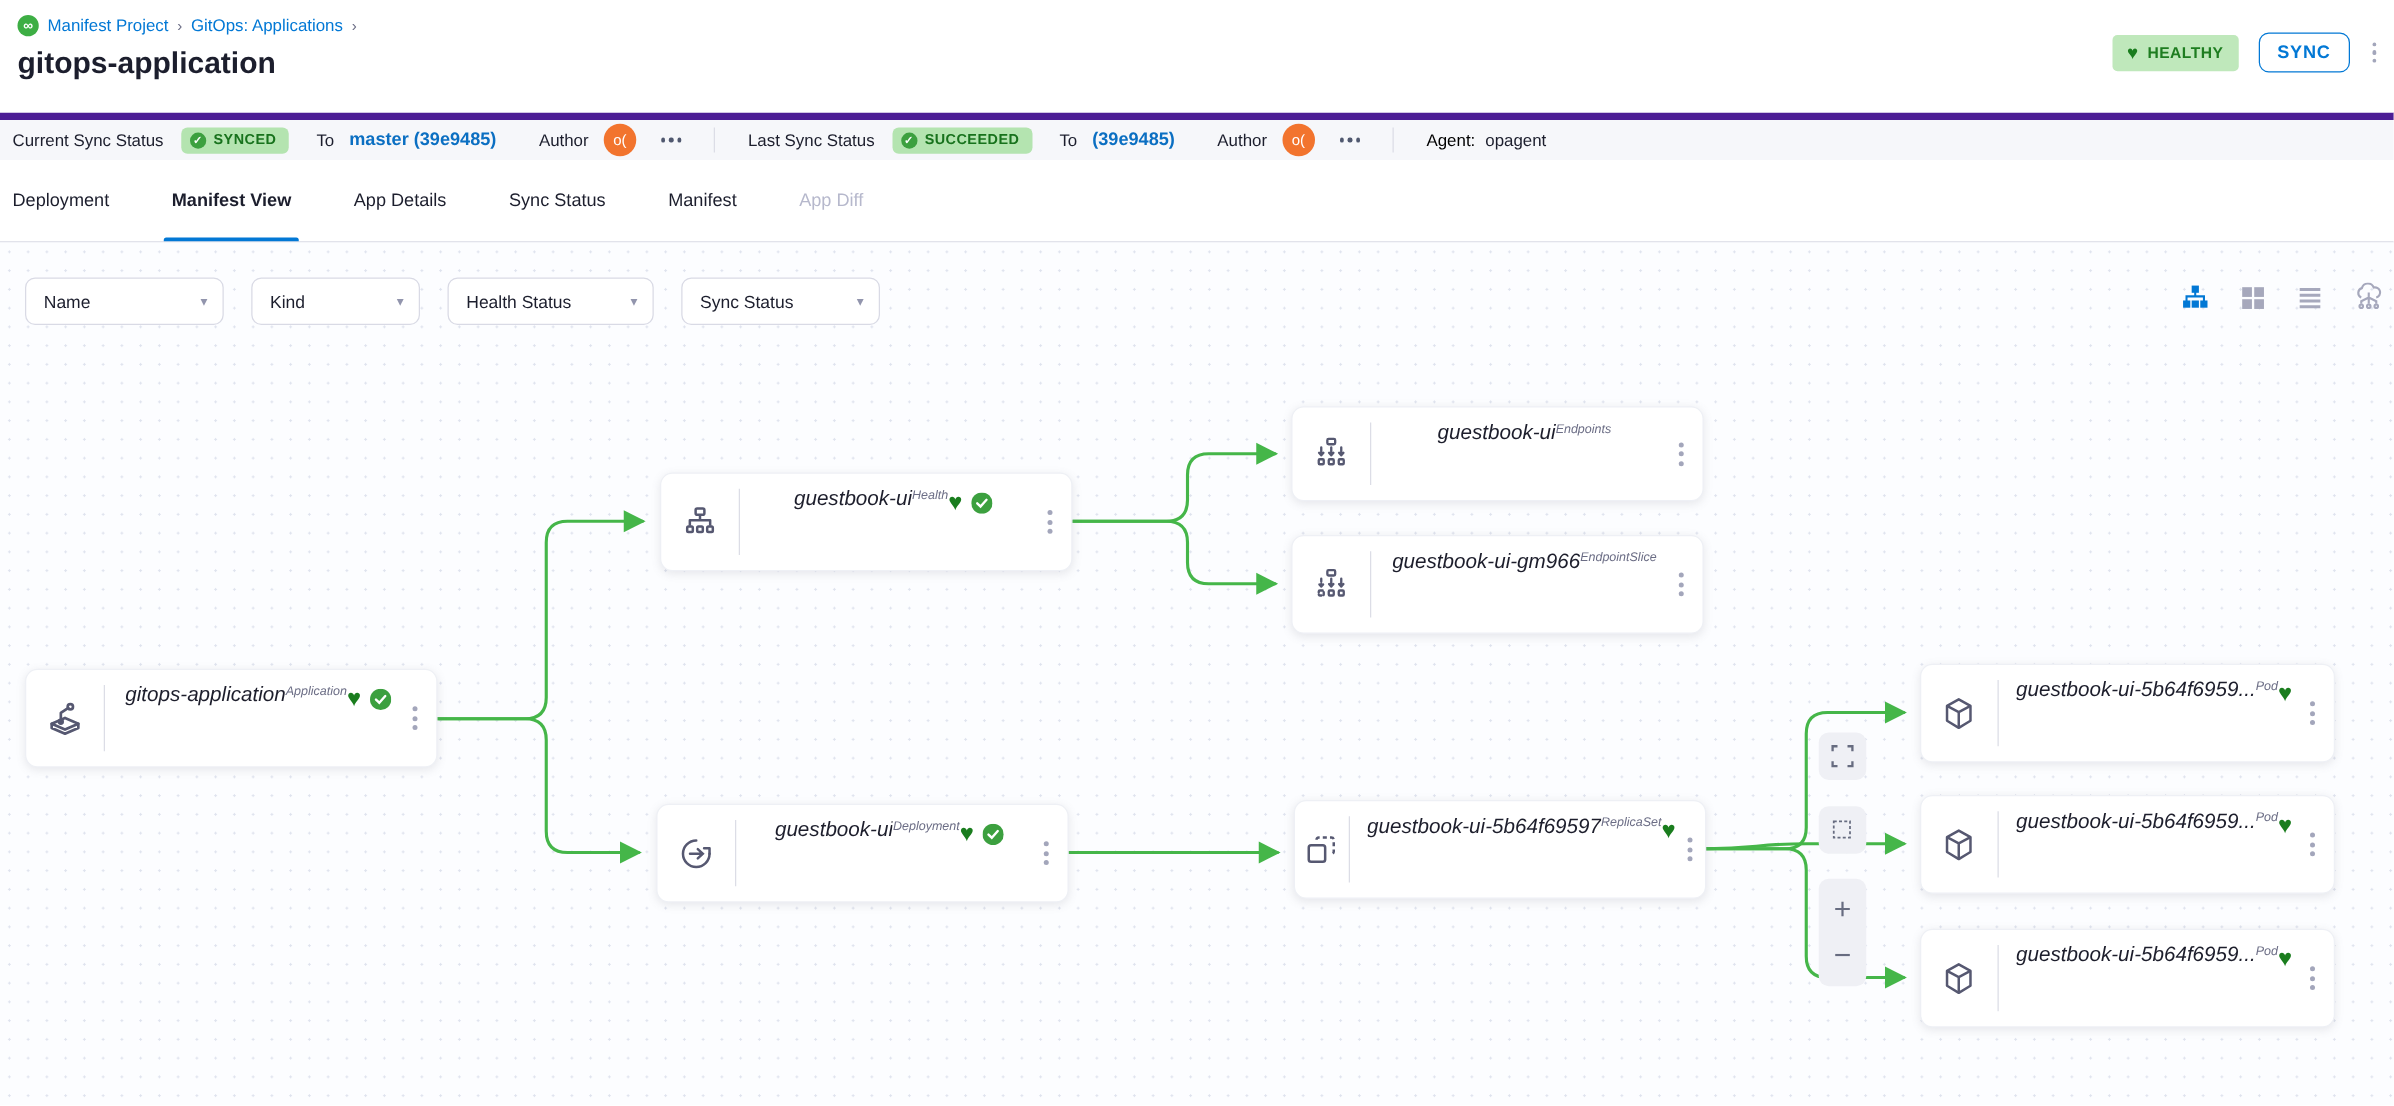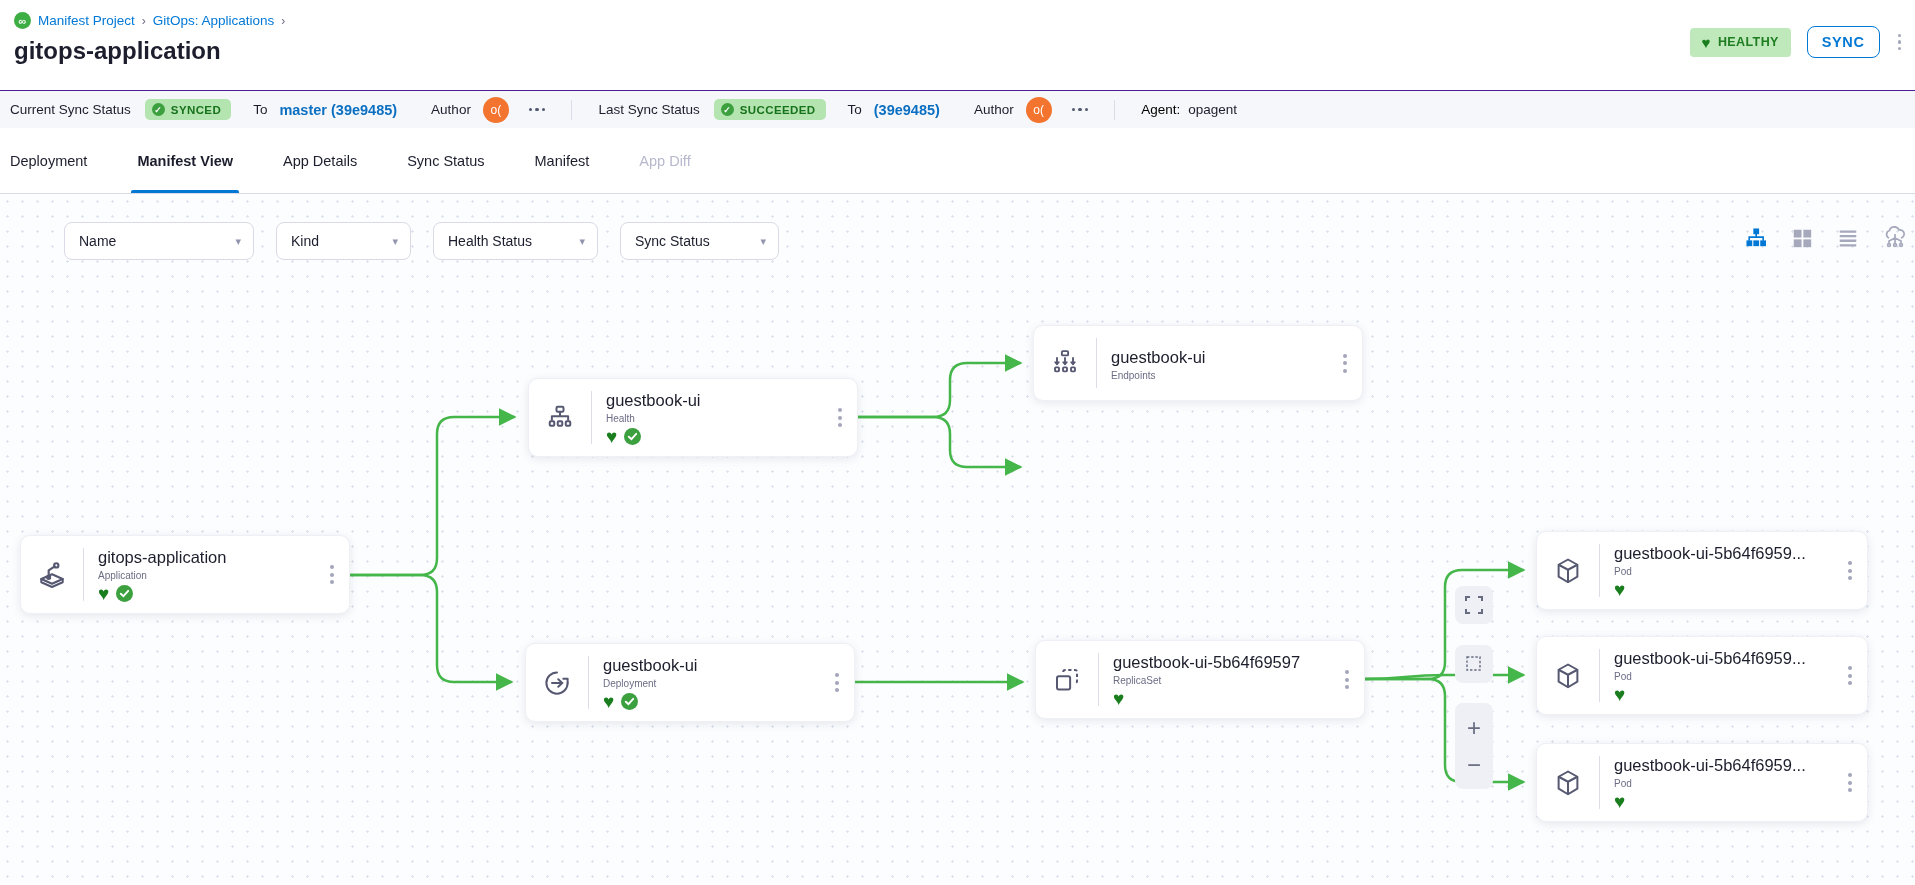--- a/index.html
+++ b/index.html
@@ -13,21 +13,21 @@
   .gitops-logo { width:17px; height:17px; border-radius:50%; background:#3dae44; color:#fff; display:flex; align-items:center; justify-content:center; font-size:11px; font-weight:bold; }
   .page-title { margin-top:8px; font-size:24px; font-weight:bold; color:#1c1e2d; }
   .header-right { position:absolute; right:12px; top:26px; display:flex; align-items:center; gap:16px; }
   .health-badge { display:flex; align-items:center; gap:7px; background:#bfe8bb; border-radius:4px; padding:7px 12px; color:#1e7d20; font-size:12.5px; font-weight:bold; letter-spacing:.4px; }
   .health-badge .heart { color:#1a7d1e; font-size:15px; line-height:1; }
   .sync-btn { border:1.5px solid #0278d5; background:#fff; color:#0278d5; font-size:14.5px; font-weight:bold; letter-spacing:.6px; border-radius:8px; padding:7px 14px; cursor:pointer; font-family:"Liberation Sans",sans-serif; }
   .kebab-v { display:flex; flex-direction:column; gap:3px; padding:2px; cursor:pointer; }
   .kebab-v i { width:3.5px; height:3.5px; border-radius:50%; background:#a3a6bb; }
 
   
-  .status-bar { height:38px; background:#f6f7fa; border-top:1px solid #4c1d95; display:flex; align-items:center; font-size:13.5px; color:#1c1e2d; padding:0 10px; }
+  .status-bar { height:38px; background:#f6f7fa; border-top:6px solid #4c1d95; display:flex; align-items:center; font-size:13.5px; color:#1c1e2d; padding:0 10px; }
   .sb-label { margin-right:14px; }
   .badge { display:inline-flex; align-items:center; gap:6px; background:#b4e4b0; border-radius:5px; padding:4px 10px 4px 7px; color:#17721c; font-size:11.5px; font-weight:bold; letter-spacing:.4px; }
   .badge .chk { width:13px; height:13px; border-radius:50%; background:#3ca03f; color:#fff; font-size:9px; display:flex; align-items:center; justify-content:center; }
   .to-label { margin:0 12px 0 22px; }
   .target-ref { color:#0b6fc2; font-weight:bold; font-size:14.5px; cursor:pointer; }
   .author-label { margin:0 12px 0 34px; }
   .avatar { width:26px; height:26px; border-radius:50%; background:#f2742e; color:#fff; font-size:12px; display:flex; align-items:center; justify-content:center; cursor:pointer; }
   .kebab-h { display:flex; gap:3px; margin-left:20px; cursor:pointer; }
   .kebab-h i { width:3.5px; height:3.5px; border-radius:50%; background:#50586f; }
   .sb-divider { width:1px; height:20px; background:#dcdde6; margin:0 26px; }
@@ -39,29 +39,29 @@
   .tab { position:relative; font-size:14.5px; color:#1c1e2d; height:100%; display:flex; align-items:center; cursor:pointer; white-space:nowrap; }
   .tab.active { font-weight:bold; }
   .tab.active::after { content:""; position:absolute; left:-6px; right:-6px; bottom:0; height:3px; background:#0278d5; border-radius:2px 2px 0 0; }
   .tab.disabled { color:#b6b8cc; cursor:default; }
 
   
   .canvas { position:relative; height:690px; background:#fcfdff; background-image:radial-gradient(#dfe3ee 1.1px, transparent 1.1px); background-size:15px 15px; overflow:hidden; }
   .filter-bar { position:absolute; top:28px; left:20px; display:flex; gap:22px; }
   .dropdown { display:flex; align-items:center; justify-content:space-between; background:#fff; border:1px solid #d9dae5; border-radius:8px; height:38px; padding:0 12px 0 14px; font-size:14px; color:#1c1e2d; cursor:pointer; }
   .dropdown .chev { color:#9295ad; font-size:11px; margin-left:10px; }
-  .dd-name{ width:190px;margin-left:44px; } .dd-kind{ width:135px; } .dd-health{ width:165px; } .dd-sync{ width:159px; }
+  .dd-name{ width:159px; } .dd-kind{ width:135px; } .dd-health{ width:165px; } .dd-sync{ width:159px; }
   .view-toggles { position:absolute; top:32px; right:8px; display:flex; gap:24px; align-items:center; }
   .view-toggles svg { cursor:pointer; }
 
   
   .node { position:absolute; width:330px; height:79px; background:#fff; border:1px solid #eef0f5; border-radius:10px; box-shadow:0 2px 8px rgba(96,97,112,.14); display:flex; align-items:stretch; }
   .node-icon { width:62px; display:flex; align-items:center; justify-content:center; }
   .node-divider { width:1px; background:#dcdde6; margin:12px 0; }
-  .node-body { flex:1; padding:10px 0 8px 14px; display:flex; flex-direction:column; justify-content:center; }
+  .node-body { flex:1; padding:10px 0 8px 14px; display:flex; flex-direction:row; justify-content:center;font-style:italic; }
   .node-title { font-size:16.5px; color:#1d1e2c; line-height:1.25; white-space:nowrap; overflow:hidden; }
   .node-kind { font-size:10px; color:#6b6d85; margin-top:2px; }
   .node-status { display:flex; align-items:center; gap:7px; margin-top:3px; height:20px; }
   .heart-ic { color:#1a7d1e; font-size:19px; line-height:1; }
   .node-kebab { width:34px; display:flex; flex-direction:column; align-items:center; justify-content:center; gap:3.5px; cursor:pointer; }
   .node-kebab i { width:4px; height:4px; border-radius:50%; background:#a3a6bb; }
 
   
   .ctrl-btn { position:absolute; width:38px; height:38px; background:#eff0f5; border-radius:8px; display:flex; align-items:center; justify-content:center; cursor:pointer; }
   .zoom-pill { position:absolute; width:38px; height:86px; background:#eff0f5; border-radius:8px; display:flex; flex-direction:column; align-items:center; justify-content:space-around; padding:6px 0; }
@@ -286,20 +286,43 @@
       <div class="node-title">guestbook-ui</div>
       <div class="node-kind">Endpoints</div>
     </div>
     <div class="node-kebab">
         <i></i>
         <i></i>
         <i></i>
       </div>
   </div>
 
+  <div class="node" style="left:1033px; top:234px;">
+    <div class="node-icon">
+      <svg width="30" height="30" viewBox="0 0 24 24" fill="none" stroke="#565871" stroke-width="1.5" stroke-linejoin="round" stroke-linecap="round">
+        <rect x="9.5" y="2.5" width="5" height="3.4" rx="0.8"></rect>
+        <path d="M5.6,8 V13 M5.6,13 l-1.4,-1.6 M5.6,13 l1.4,-1.6" stroke-dasharray="1.8,1.4"></path>
+        <path d="M12,8 V13 M12,13 l-1.4,-1.6 M12,13 l1.4,-1.6"></path>
+        <path d="M18.4,8 V13 M18.4,13 l-1.4,-1.6 M18.4,13 l1.4,-1.6"></path>
+        <rect x="4" y="15.5" width="3.2" height="3.2" rx="0.7" stroke-dasharray="1.8,1.4"></rect>
+          <rect x="10.4" y="15.5" width="3.2" height="3.2" rx="0.7"></rect>
+          <rect x="16.8" y="15.5" width="3.2" height="3.2" rx="0.7"></rect>
+      </svg>
+    </div>
+    <div class="node-divider"></div>
+    <div class="node-body">
+      <div class="node-title">guestbook-ui-gm966</div>
+      <div class="node-kind">EndpointSlice</div>
+    </div>
+    <div class="node-kebab">
+        <i></i>
+        <i></i>
+        <i></i>
+      </div>
+  </div>
 
   <div class="node" style="left:525px; top:449px;">
     <div class="node-icon">
       <svg width="30" height="30" viewBox="0 0 24 24" fill="none" stroke="#565871" stroke-width="1.6" stroke-linecap="round">
         <path d="M12,3.5 a8.5,8.5 0 1 0 8.5,8.5"></path>
         <path d="M8,12 H16 M13,9 l3.2,3 L13,15"></path>
         <path d="M20.5,12 V8.5 M20.5,8.5 H17"></path>
       </svg>
     </div>
     <div class="node-divider"></div>

